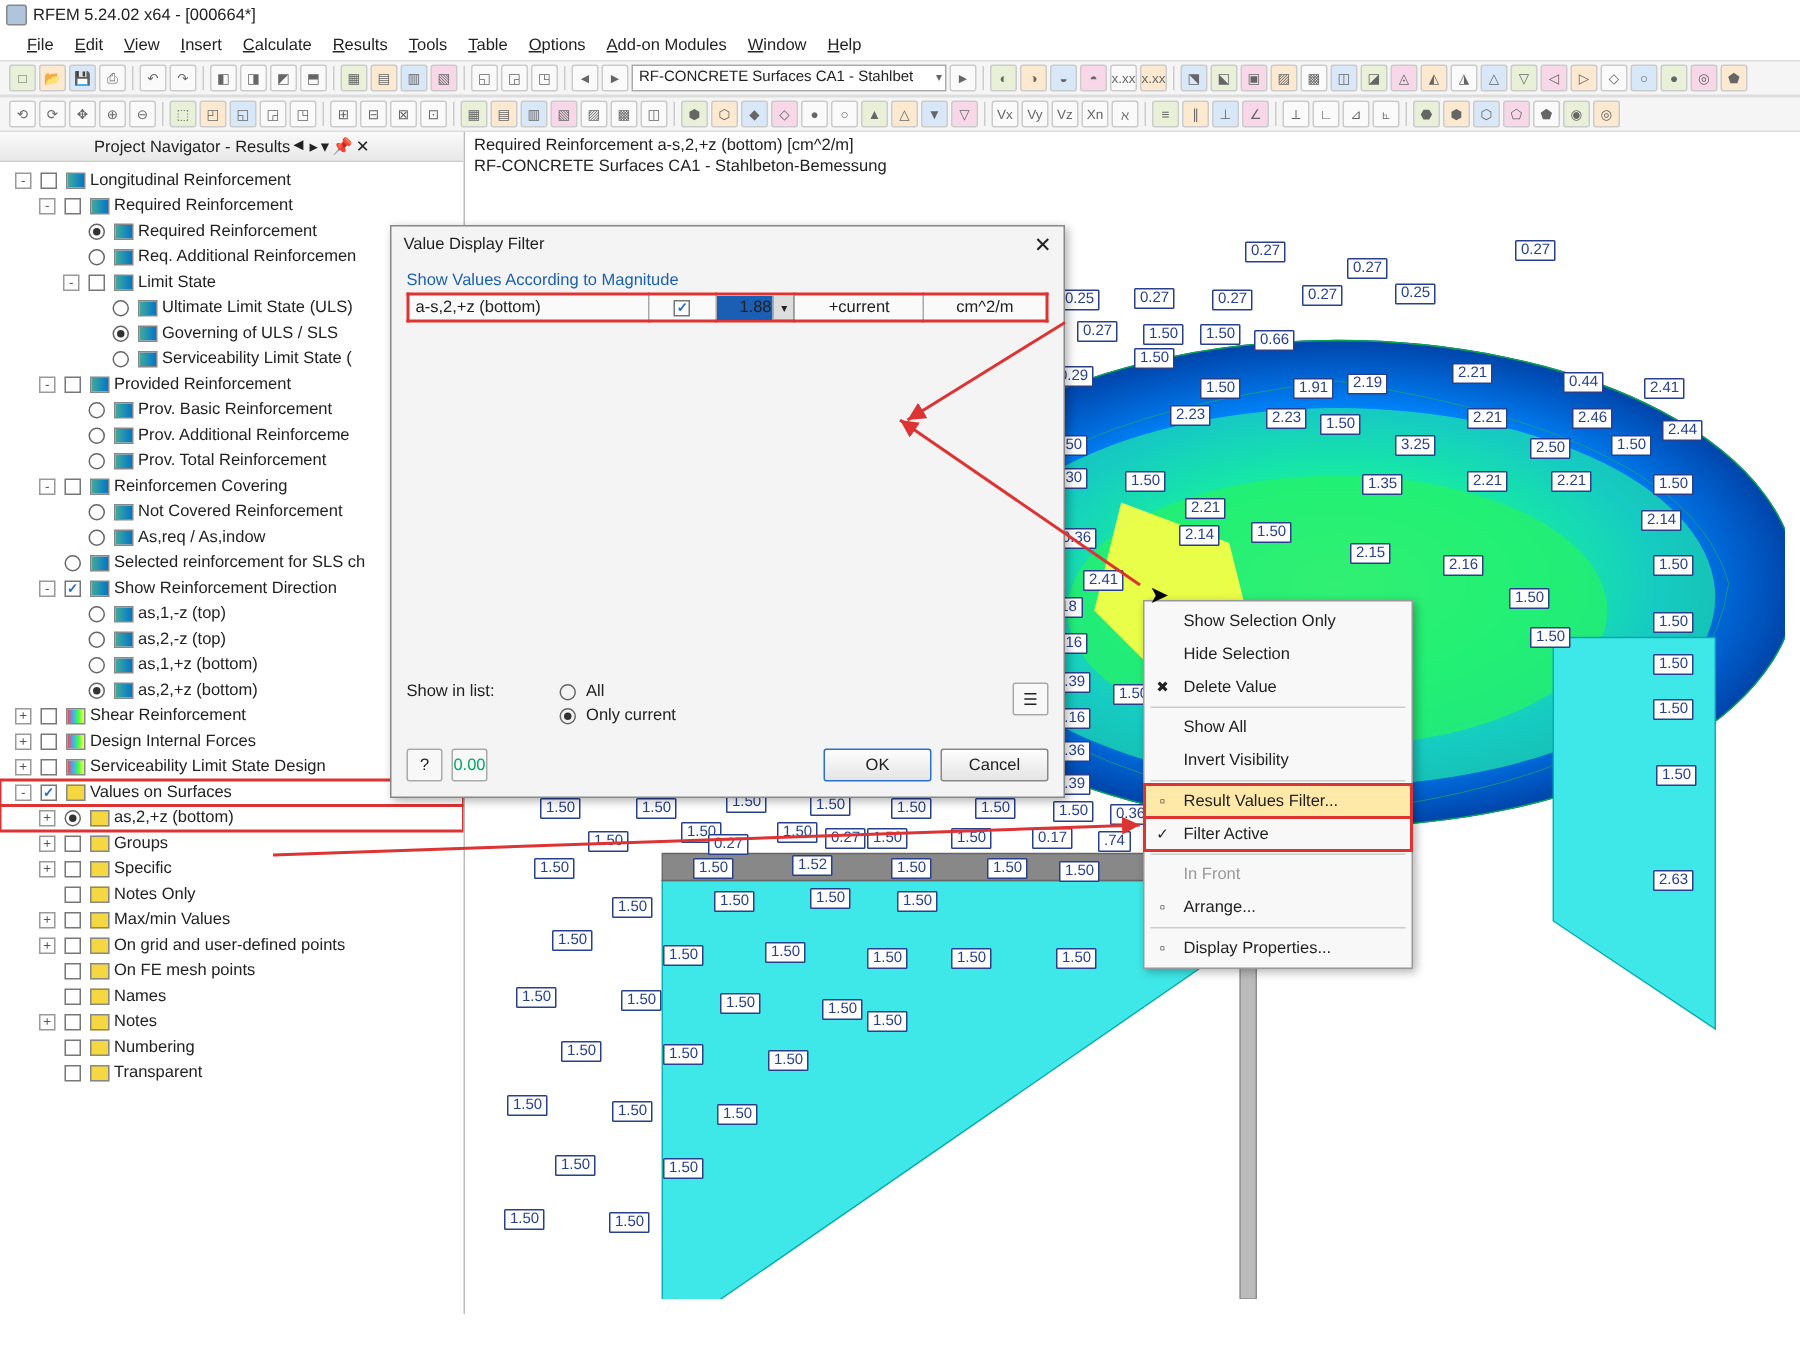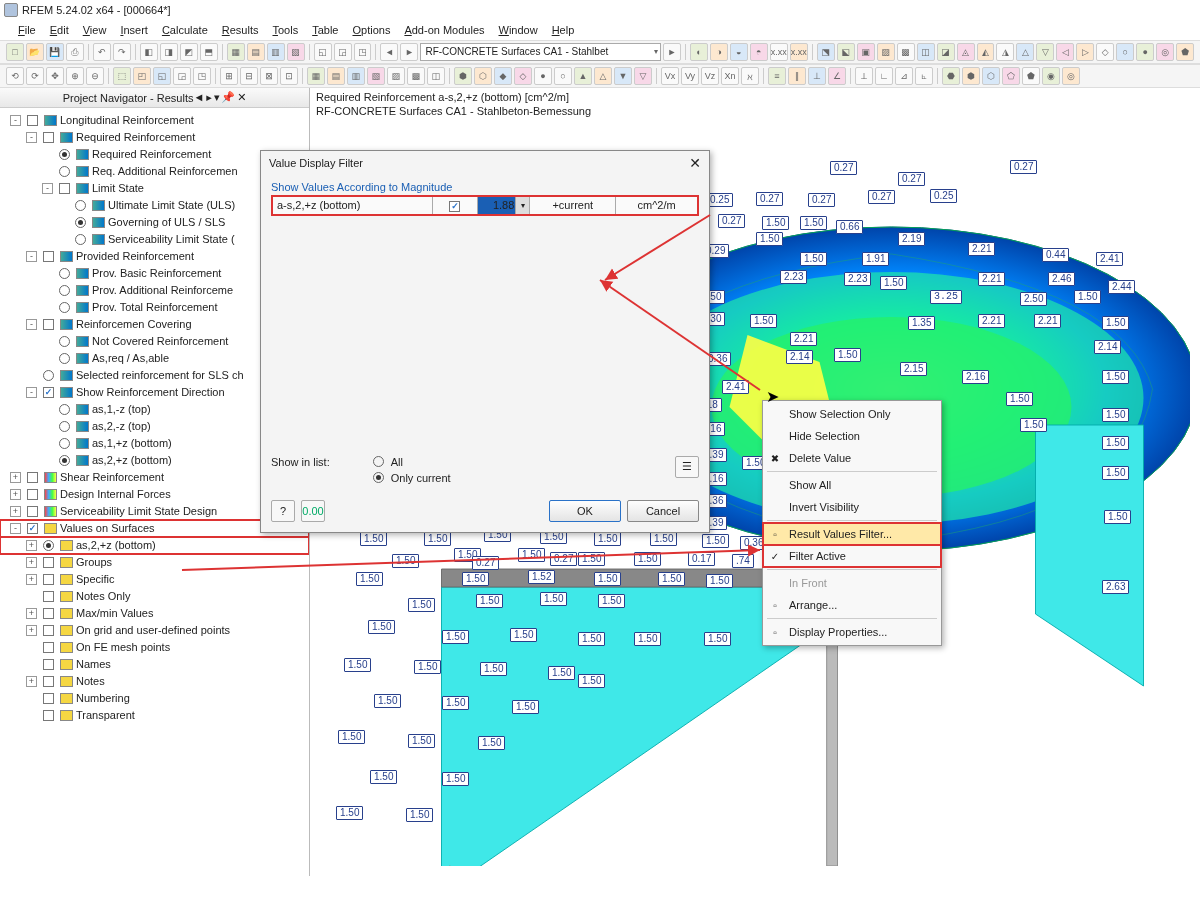--- a/index.html
+++ b/index.html
@@ -108,21 +108,21 @@
   <span class="tbtn c2">▤</span>
   <span class="tbtn c3">▥</span>
   <span class="tbtn c4">▧</span>
   <span class="tsep"></span>
   <span class="tbtn">◱</span>
   <span class="tbtn">◲</span>
   <span class="tbtn">◳</span>
   <span class="tsep"></span>
   <span class="tbtn">◄</span>
   <span class="tbtn">►</span>
-  <span class="dropdown" style="width:241px">RF-CONCRETE Surfaces CA1 - Stahlbet</span>
+  <span class="dropdown" style="width:210px">RF-CONCRETE Surfaces CA1 - Stahlbet</span>
   <span class="tbtn">►</span>
   <span class="tsep"></span>
   <span class="tbtn c1">◐</span>
   <span class="tbtn c2">◑</span>
   <span class="tbtn c3">◒</span>
   <span class="tbtn c4">◓</span>
   <span class="tbtn">x.xx</span>
   <span class="tbtn c2">x.xx</span>
   <span class="tsep"></span>
   <span class="tbtn c3">⬔</span>
@@ -317,21 +317,21 @@
           <span class="exp none"></span>
           <span class="radio"></span>
           <span class="ico gr"></span>
           <span>Not Covered Reinforcement</span>
         </div>
         <div class="tree-row">
           <span class="ind" style="width:42px"></span>
           <span class="exp none"></span>
           <span class="radio"></span>
           <span class="ico gr"></span>
-          <span>As,req / As,able</span>
+          <span>As,req / As,indow</span>
         </div>
         <div class="tree-row">
           <span class="ind" style="width:26px"></span>
           <span class="exp none"></span>
           <span class="radio"></span>
           <span class="ico gr"></span>
           <span>Selected reinforcement for SLS ch</span>
         </div>
         <div class="tree-row">
           <span class="ind" style="width:26px"></span>
@@ -512,35 +512,35 @@
         <div class="val-label" style="left: 396px; top: 105px;">0.25</div>
         <div class="val-label" style="left: 446px; top: 104px;">0.27</div>
         <div class="val-label" style="left: 498px; top: 105px;">0.27</div>
         <div class="val-label" style="left: 558px; top: 102px;">0.27</div>
         <div class="val-label" style="left: 620px; top: 101px;">0.25</div>
         <div class="val-label" style="left: 408px; top: 126px;">0.27</div>
         <div class="val-label" style="left: 452px; top: 128px;">1.50</div>
         <div class="val-label" style="left: 490px; top: 128px;">1.50</div>
         <div class="val-label" style="left: 526px; top: 132px;">0.66</div>
         <div class="val-label" style="left: 446px; top: 144px;">1.50</div>
-        <div class="val-label" style="left: 588px; top: 144px;">2.19</div>
+        <div class="val-label" style="left: 588px; top: 161px;">2.19</div>
         <div class="val-label" style="left: 392px; top: 156px;">0.29</div>
         <div class="val-label" style="left: 490px; top: 164px;">1.50</div>
         <div class="val-label" style="left: 552px; top: 164px;">1.91</div>
         <div class="val-label" style="left: 658px; top: 154px;">2.21</div>
         <div class="val-label" style="left: 732px; top: 160px;">0.44</div>
         <div class="val-label" style="left: 786px; top: 164px;">2.41</div>
         <div class="val-label" style="left: 470px; top: 182px;">2.23</div>
         <div class="val-label" style="left: 534px; top: 184px;">2.23</div>
         <div class="val-label" style="left: 570px; top: 188px;">1.50</div>
         <div class="val-label" style="left: 668px; top: 184px;">2.21</div>
         <div class="val-label" style="left: 738px; top: 184px;">2.46</div>
         <div class="val-label" style="left: 798px; top: 192px;">2.44</div>
         <div class="val-label" style="left: 388px; top: 202px;">1.50</div>
-        <div class="val-label" style="left: 620px; top: 202px; font-family: Liberation Mono, monospace;">3.25</div>
+        <div class="val-label" style="left: 620px; top: 202px;">3.25</div>
         <div class="val-label" style="left: 710px; top: 204px;">2.50</div>
         <div class="val-label" style="left: 764px; top: 202px;">1.50</div>
         <div class="val-label" style="left: 388px; top: 224px;">0.30</div>
         <div class="val-label" style="left: 440px; top: 226px;">1.50</div>
         <div class="val-label" style="left: 598px; top: 228px;">1.35</div>
         <div class="val-label" style="left: 668px; top: 226px;">2.21</div>
         <div class="val-label" style="left: 724px; top: 226px;">2.21</div>
         <div class="val-label" style="left: 792px; top: 228px;">1.50</div>
         <div class="val-label" style="left: 480px; top: 244px;">2.21</div>
         <div class="val-label" style="left: 784px; top: 252px;">2.14</div>

